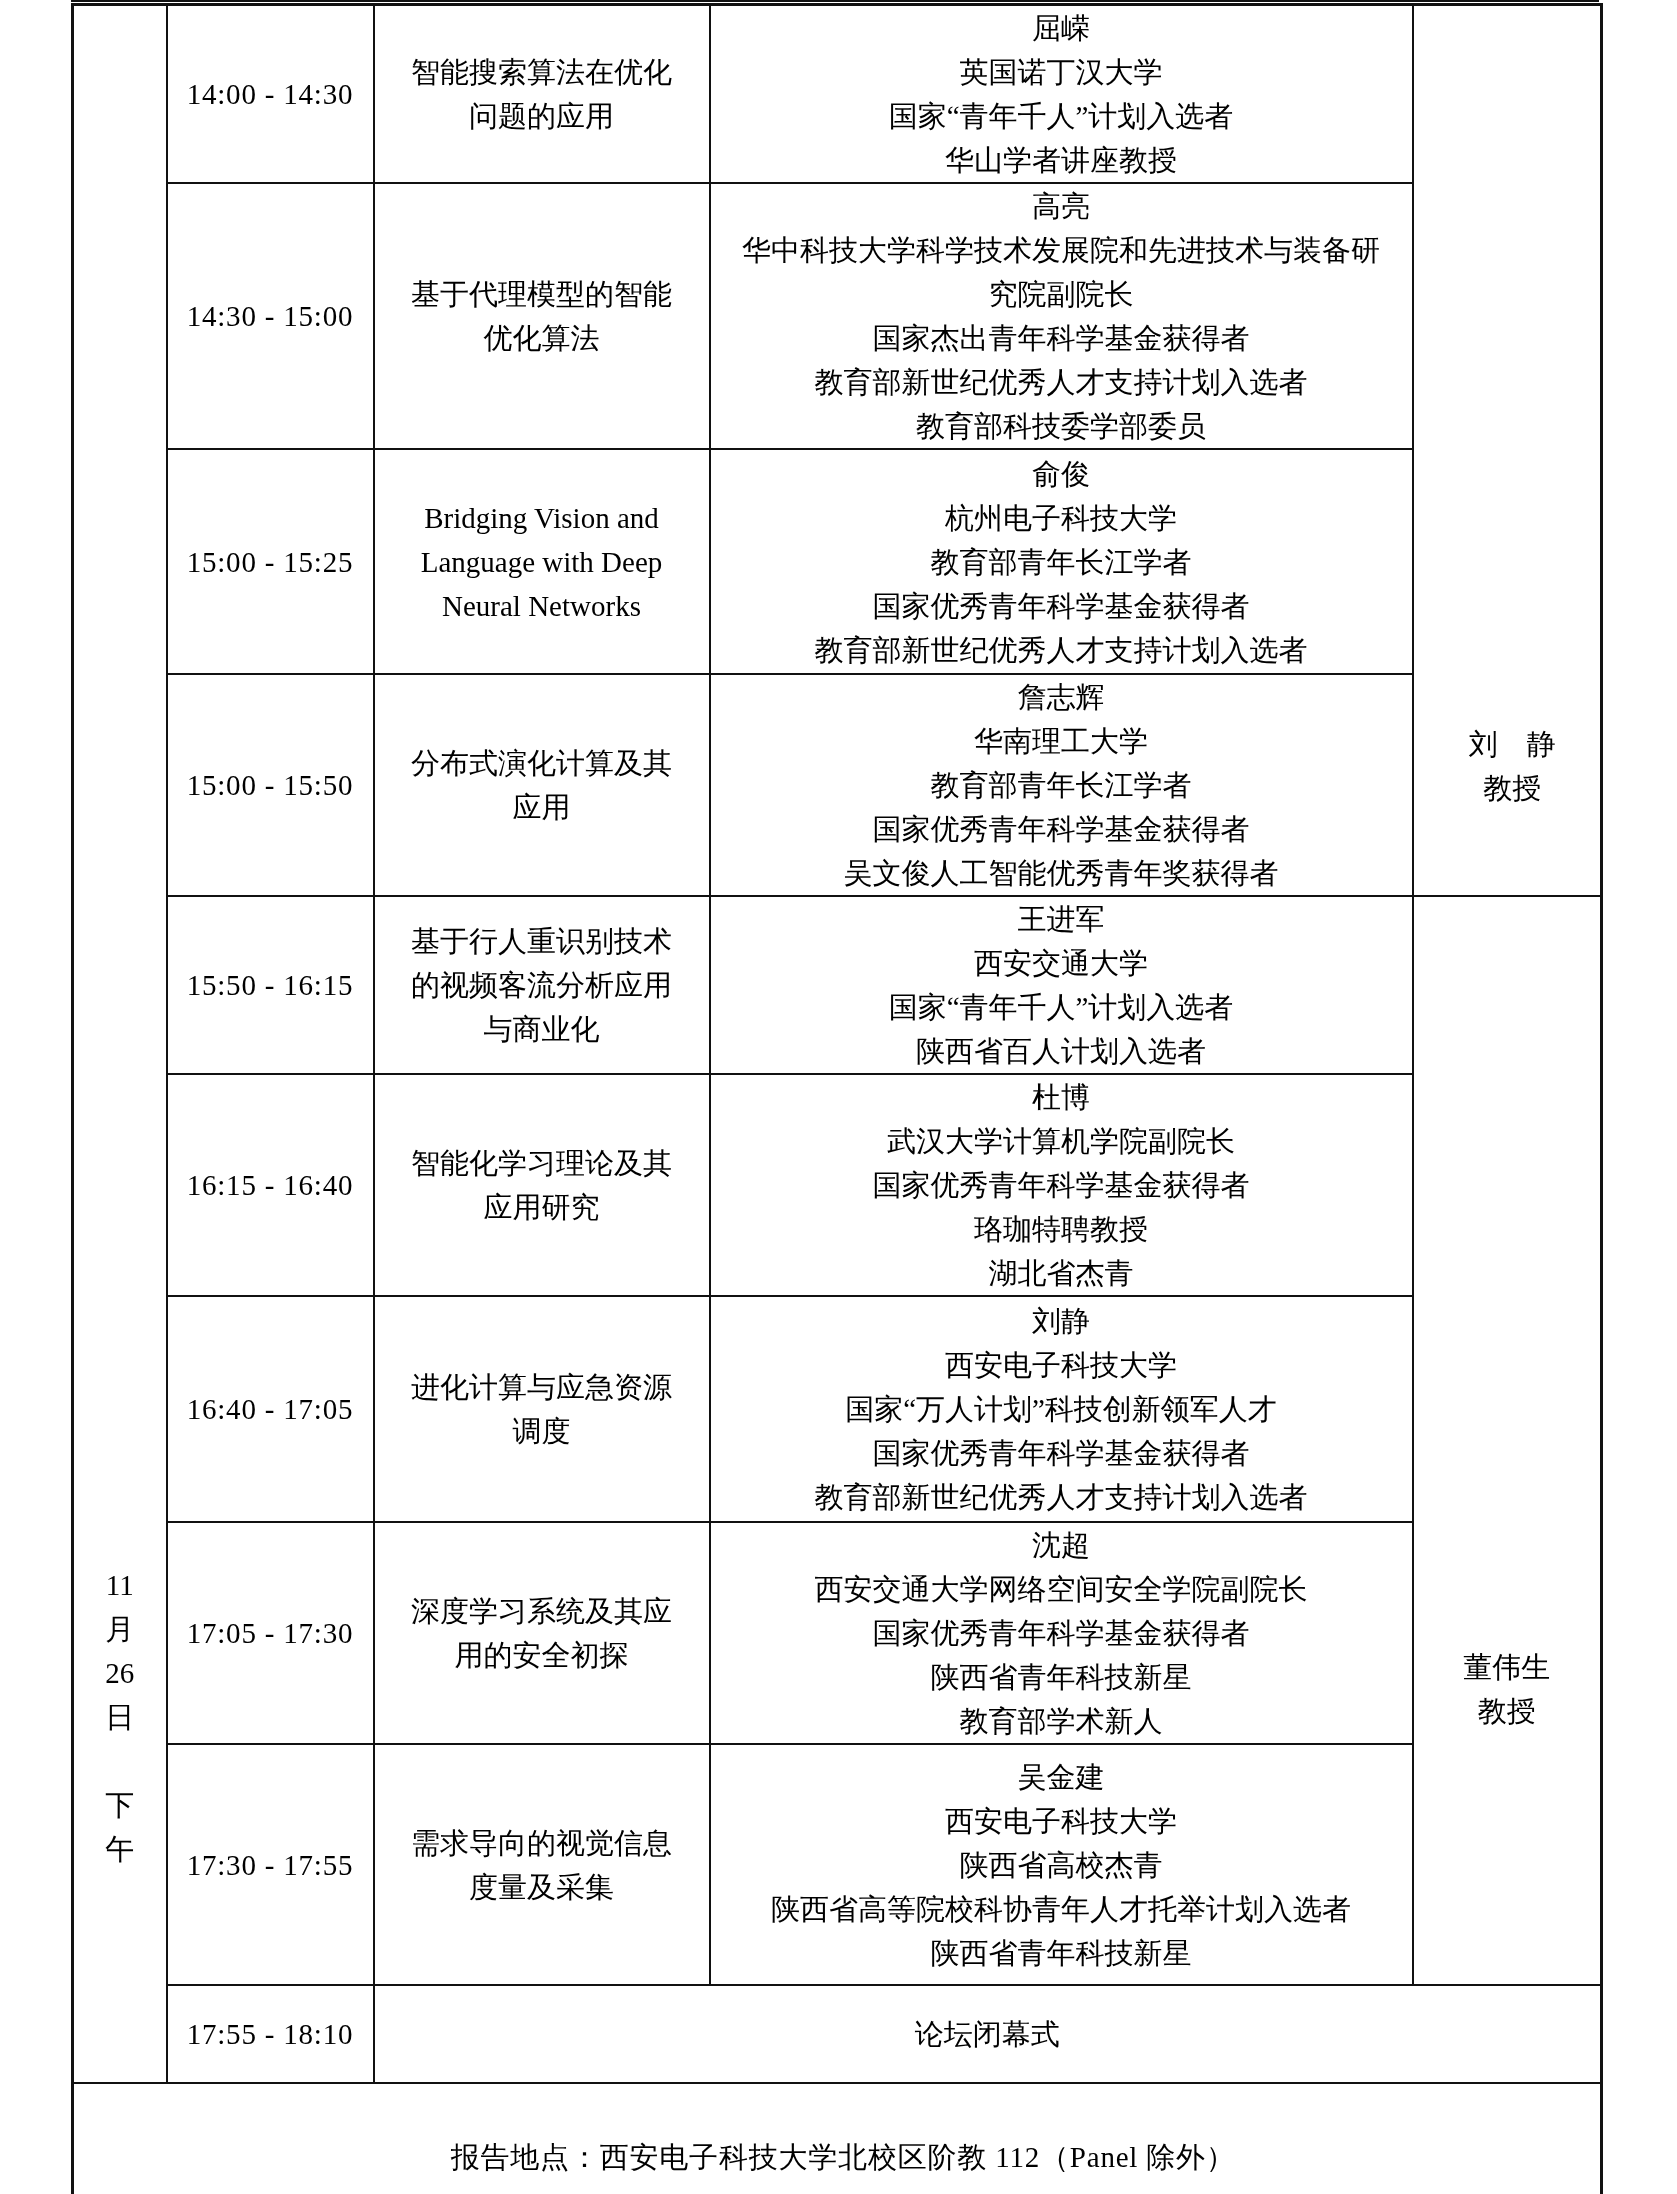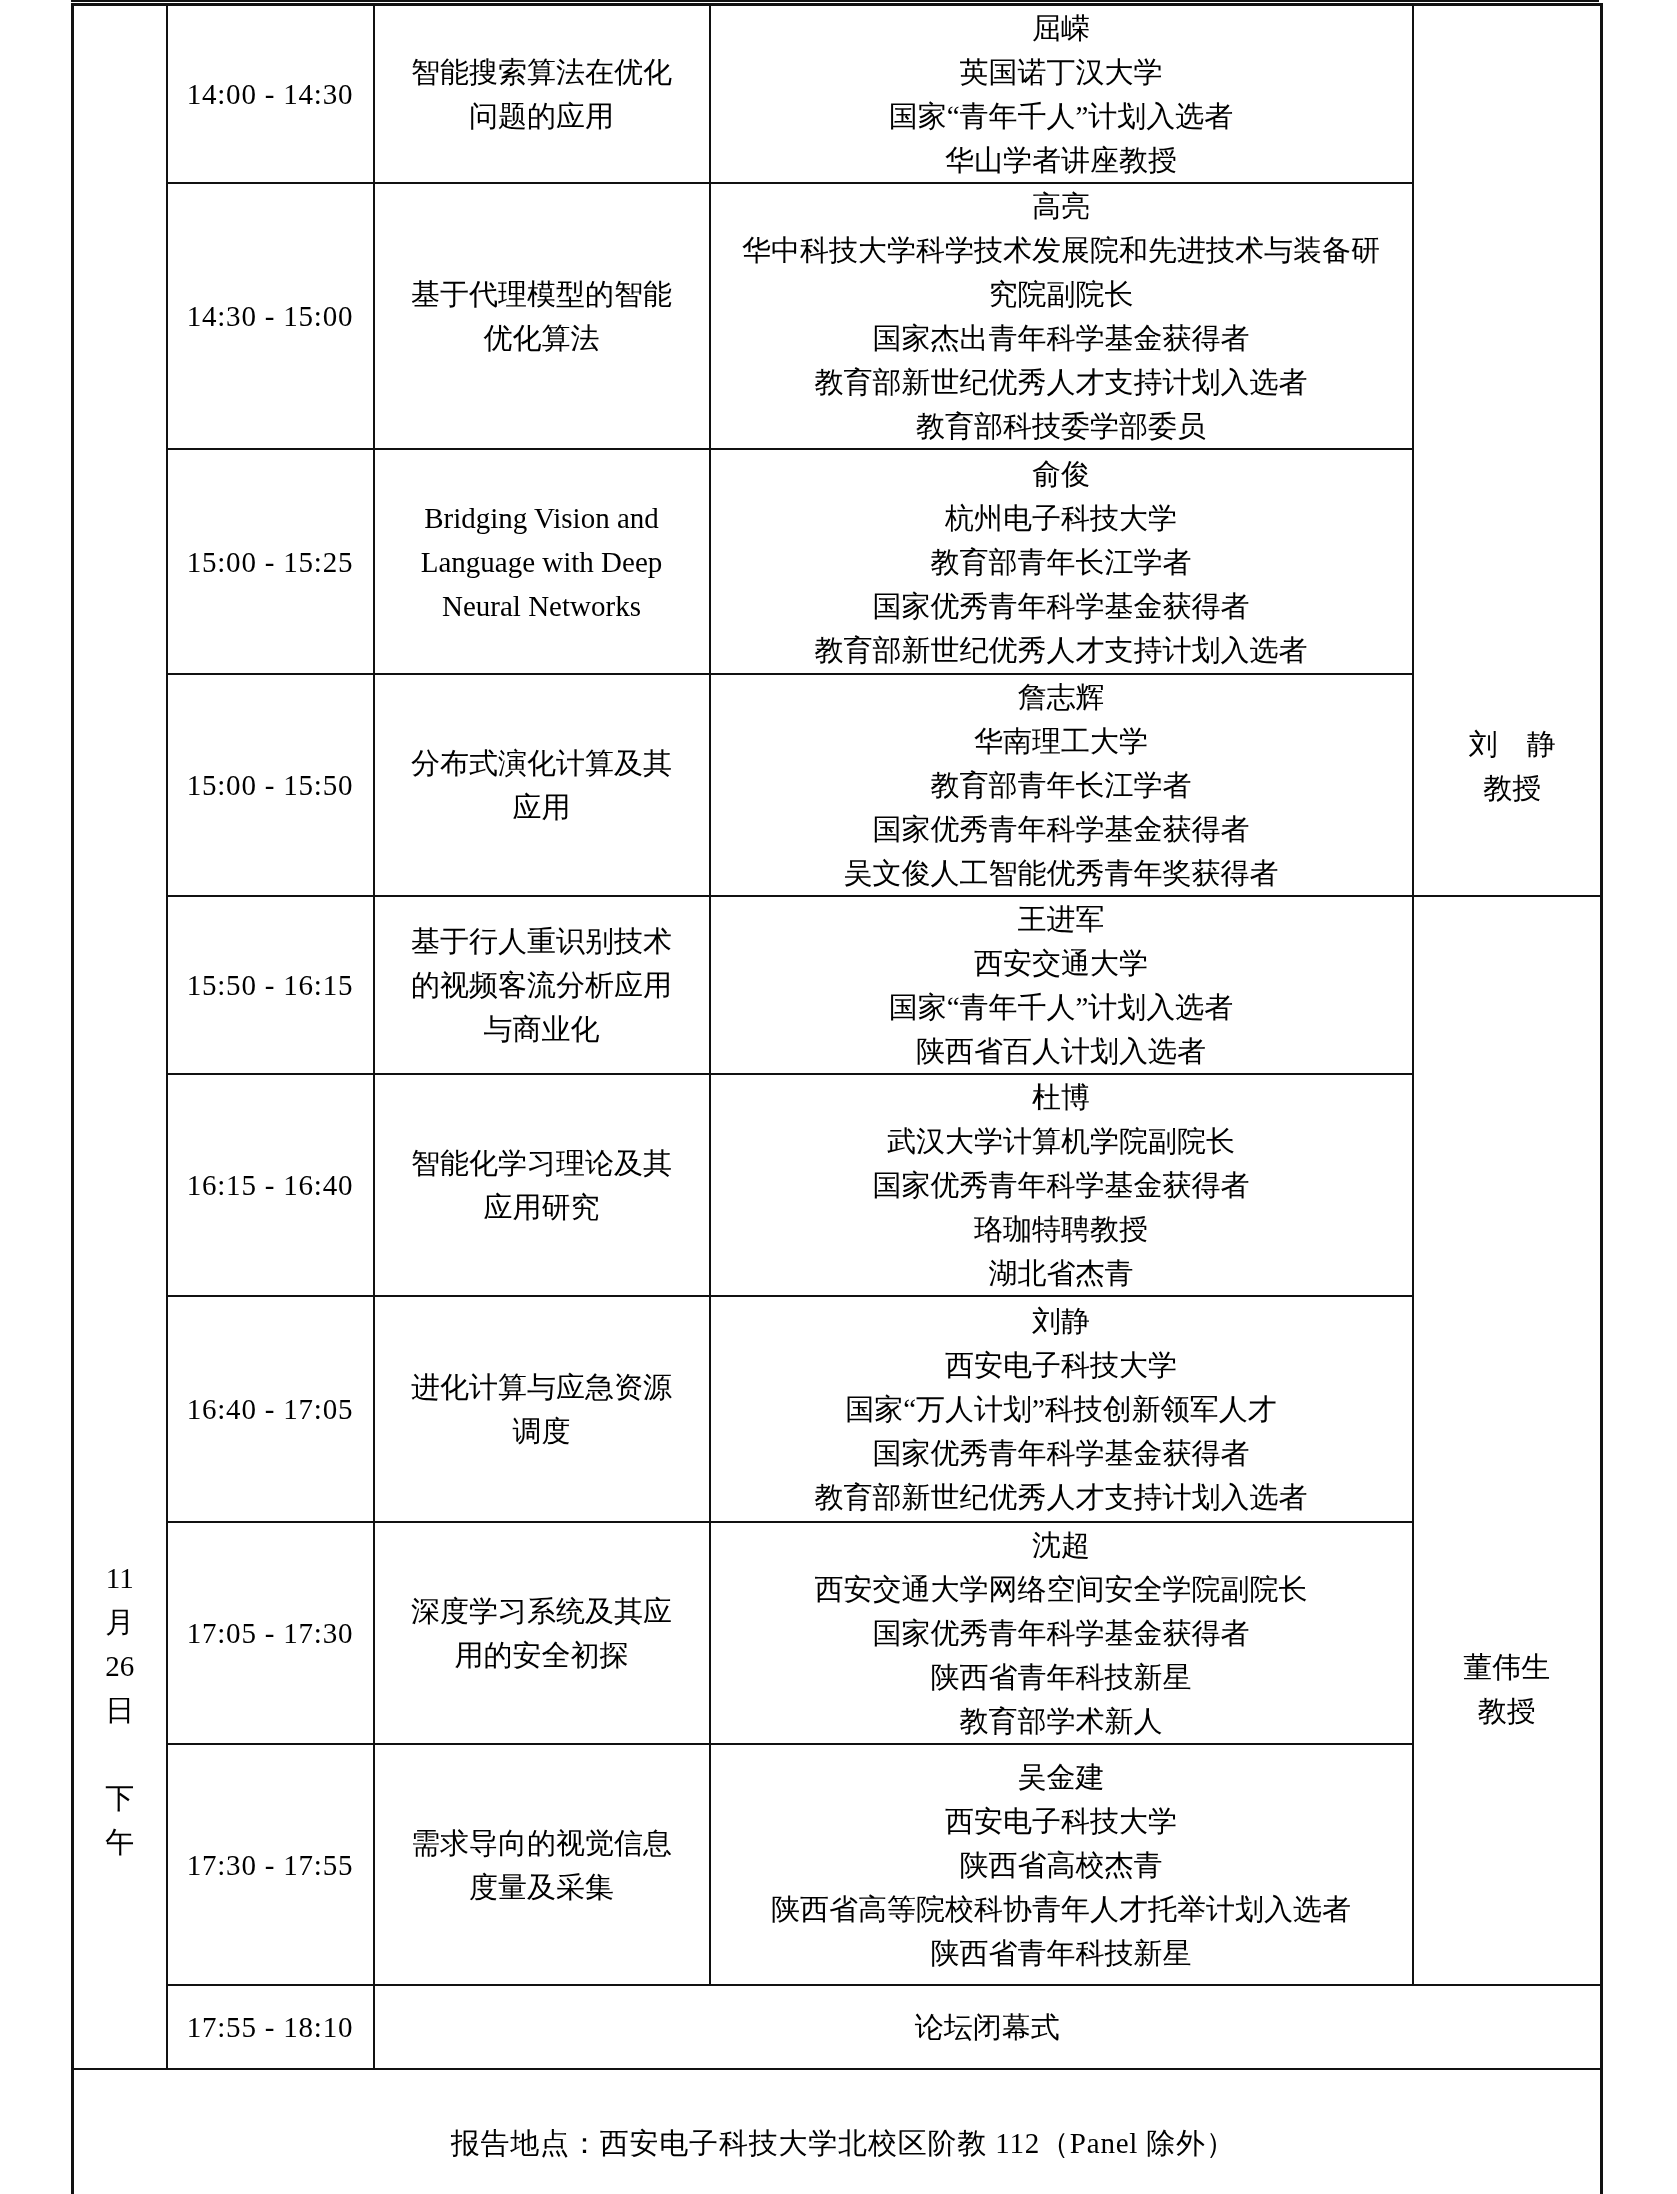--- a/index.html
+++ b/index.html
@@ -191,21 +191,21 @@
     <tr style="height:241px">
       <td class="time-cell">17:30 - 17:55</td>
       <td class="title-cell">需求导向的视觉信息度量及采集</td>
       <td class="speaker-cell">吴金建
 西安电子科技大学
 陕西省高校杰青
 陕西省高等院校科协青年人才托举计划入选者
 陕西省青年科技新星</td>
     </tr>
 
-    <tr style="height:84px">
+    <tr style="height:98px">
       <td class="time-cell">17:55 - 18:10</td>
       <td class="closing-cell" colspan="3">论坛闭幕式</td>
     </tr>
 
     <tr style="height:148px">
       <td class="footer-cell" colspan="5">报告地点：西安电子科技大学北校区阶教 112（Panel 除外）</td>
     </tr>
   </tbody>
     </table>
 </div>

